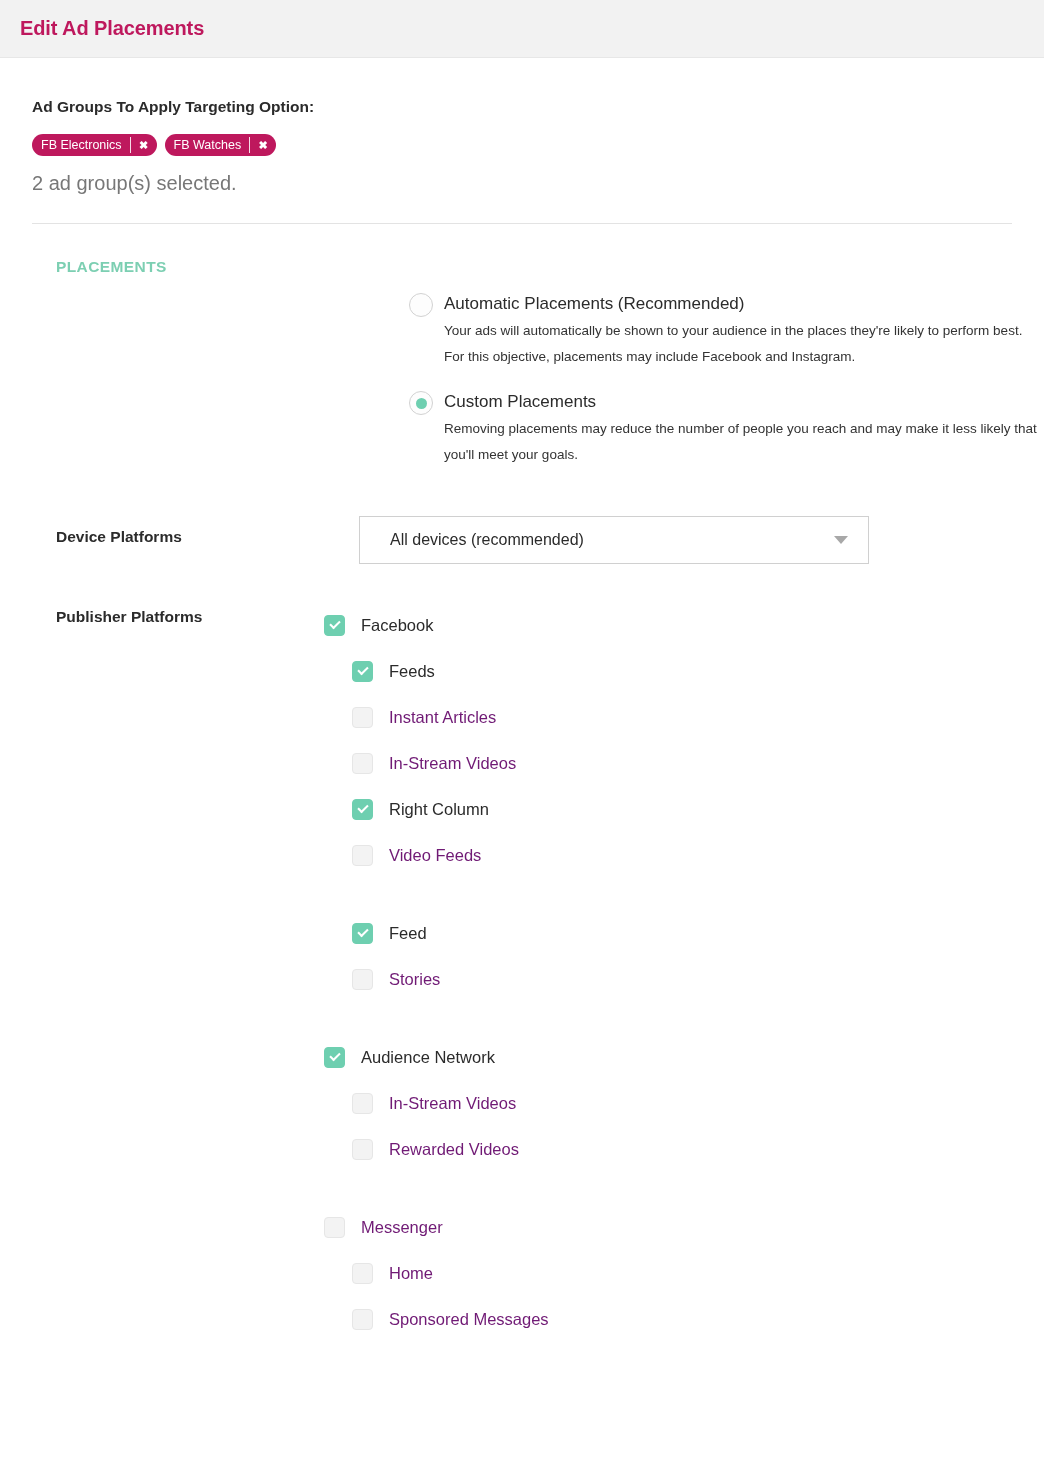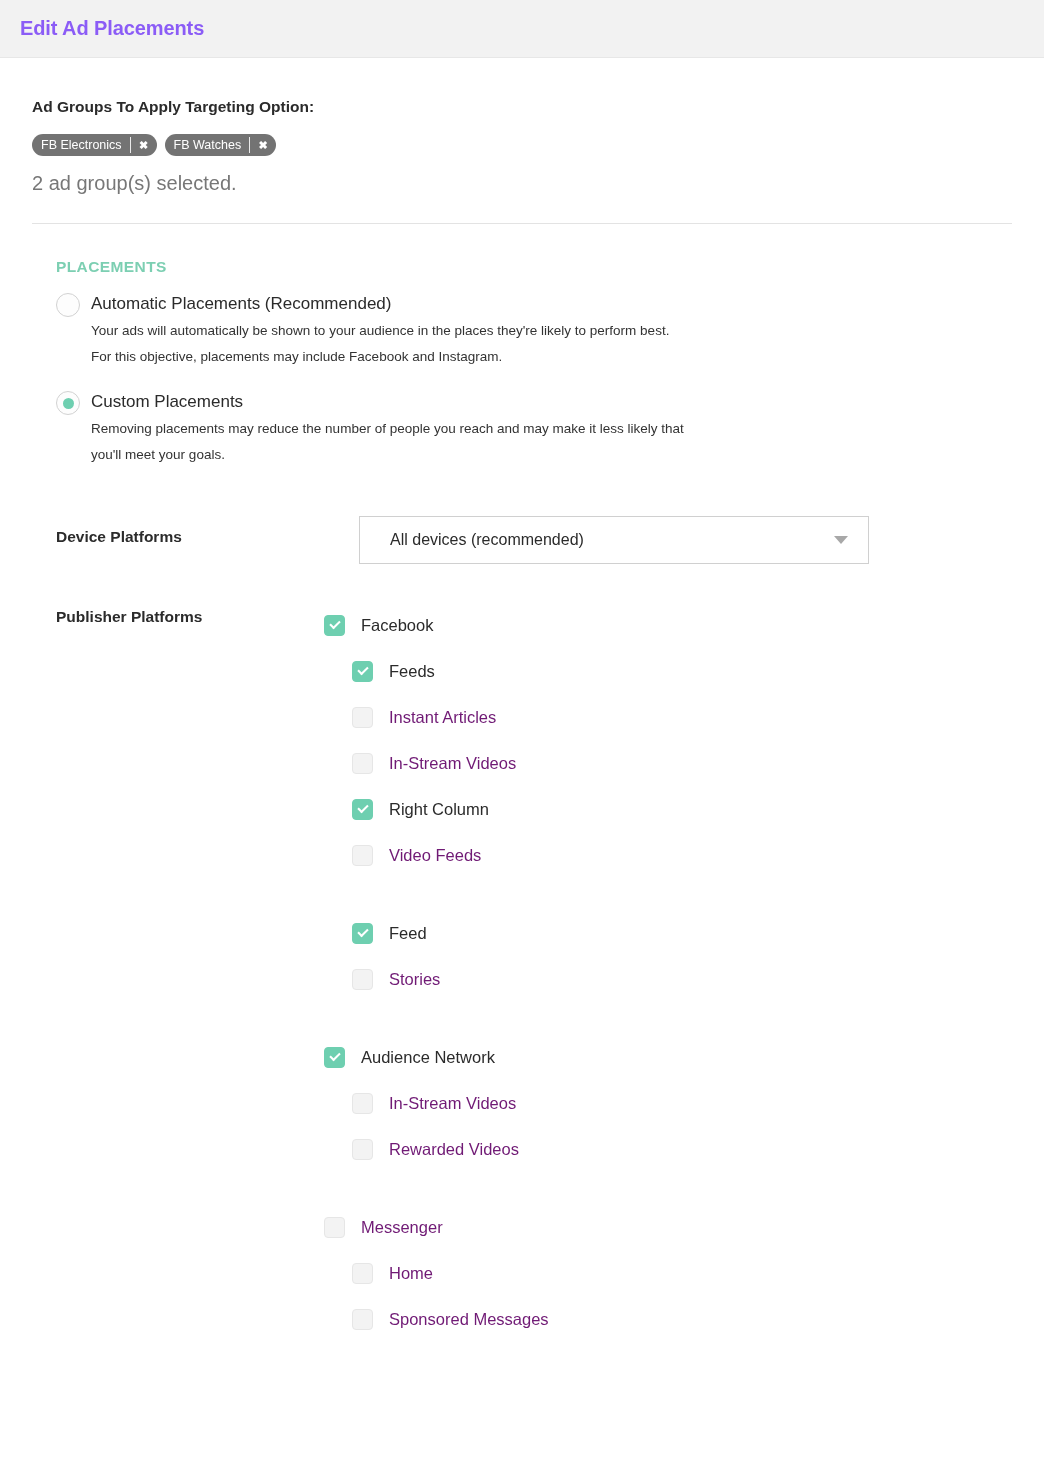--- a/index.html
+++ b/index.html
@@ -18,21 +18,21 @@
     height: 58px;
     background: #f2f2f2;
     border-bottom: 1px solid #e7e7e7;
     display: flex;
     align-items: center;
     padding: 0 20px;
   }
   .modal-title {
     font-size: 20px;
     font-weight: bold;
-    color: #8b5cf6;
+    color: #be185d;
     letter-spacing: -0.1px;
   }
 
   
   .adgroups-section {
     padding: 40px 32px 0 32px;
   }
   .adgroups-label {
     font-size: 15.5px;
     font-weight: bold;
@@ -41,21 +41,21 @@
   }
   .pill-row {
     display: flex;
     flex-wrap: wrap;
     gap: 8px;
     margin-bottom: 16px;
   }
   .pill {
     display: inline-flex;
     align-items: stretch;
-    background: #737373;
+    background: #be185d;
     color: #ffffff;
     border-radius: 11px;
     font-size: 12.5px;
     height: 22px;
     overflow: hidden;
   }
   .pill-text {
     display: flex;
     align-items: center;
     padding: 0 8px 0 9px;
@@ -95,20 +95,21 @@
     font-size: 15.5px;
     font-weight: bold;
     color: #7ccfb2;
     letter-spacing: 0.4px;
     margin-bottom: 16px;
   }
   .radio-row {
     display: flex;
     align-items: flex-start;
     margin-bottom: 6px;
+    justify-content: flex-end;
   }
   .radio {
     width: 24px;
     height: 24px;
     border-radius: 50%;
     border: 1.5px solid #d2d2d2;
     background: #fdfdfd;
     flex: 0 0 auto;
     margin-top: 1px;
     display: flex;

